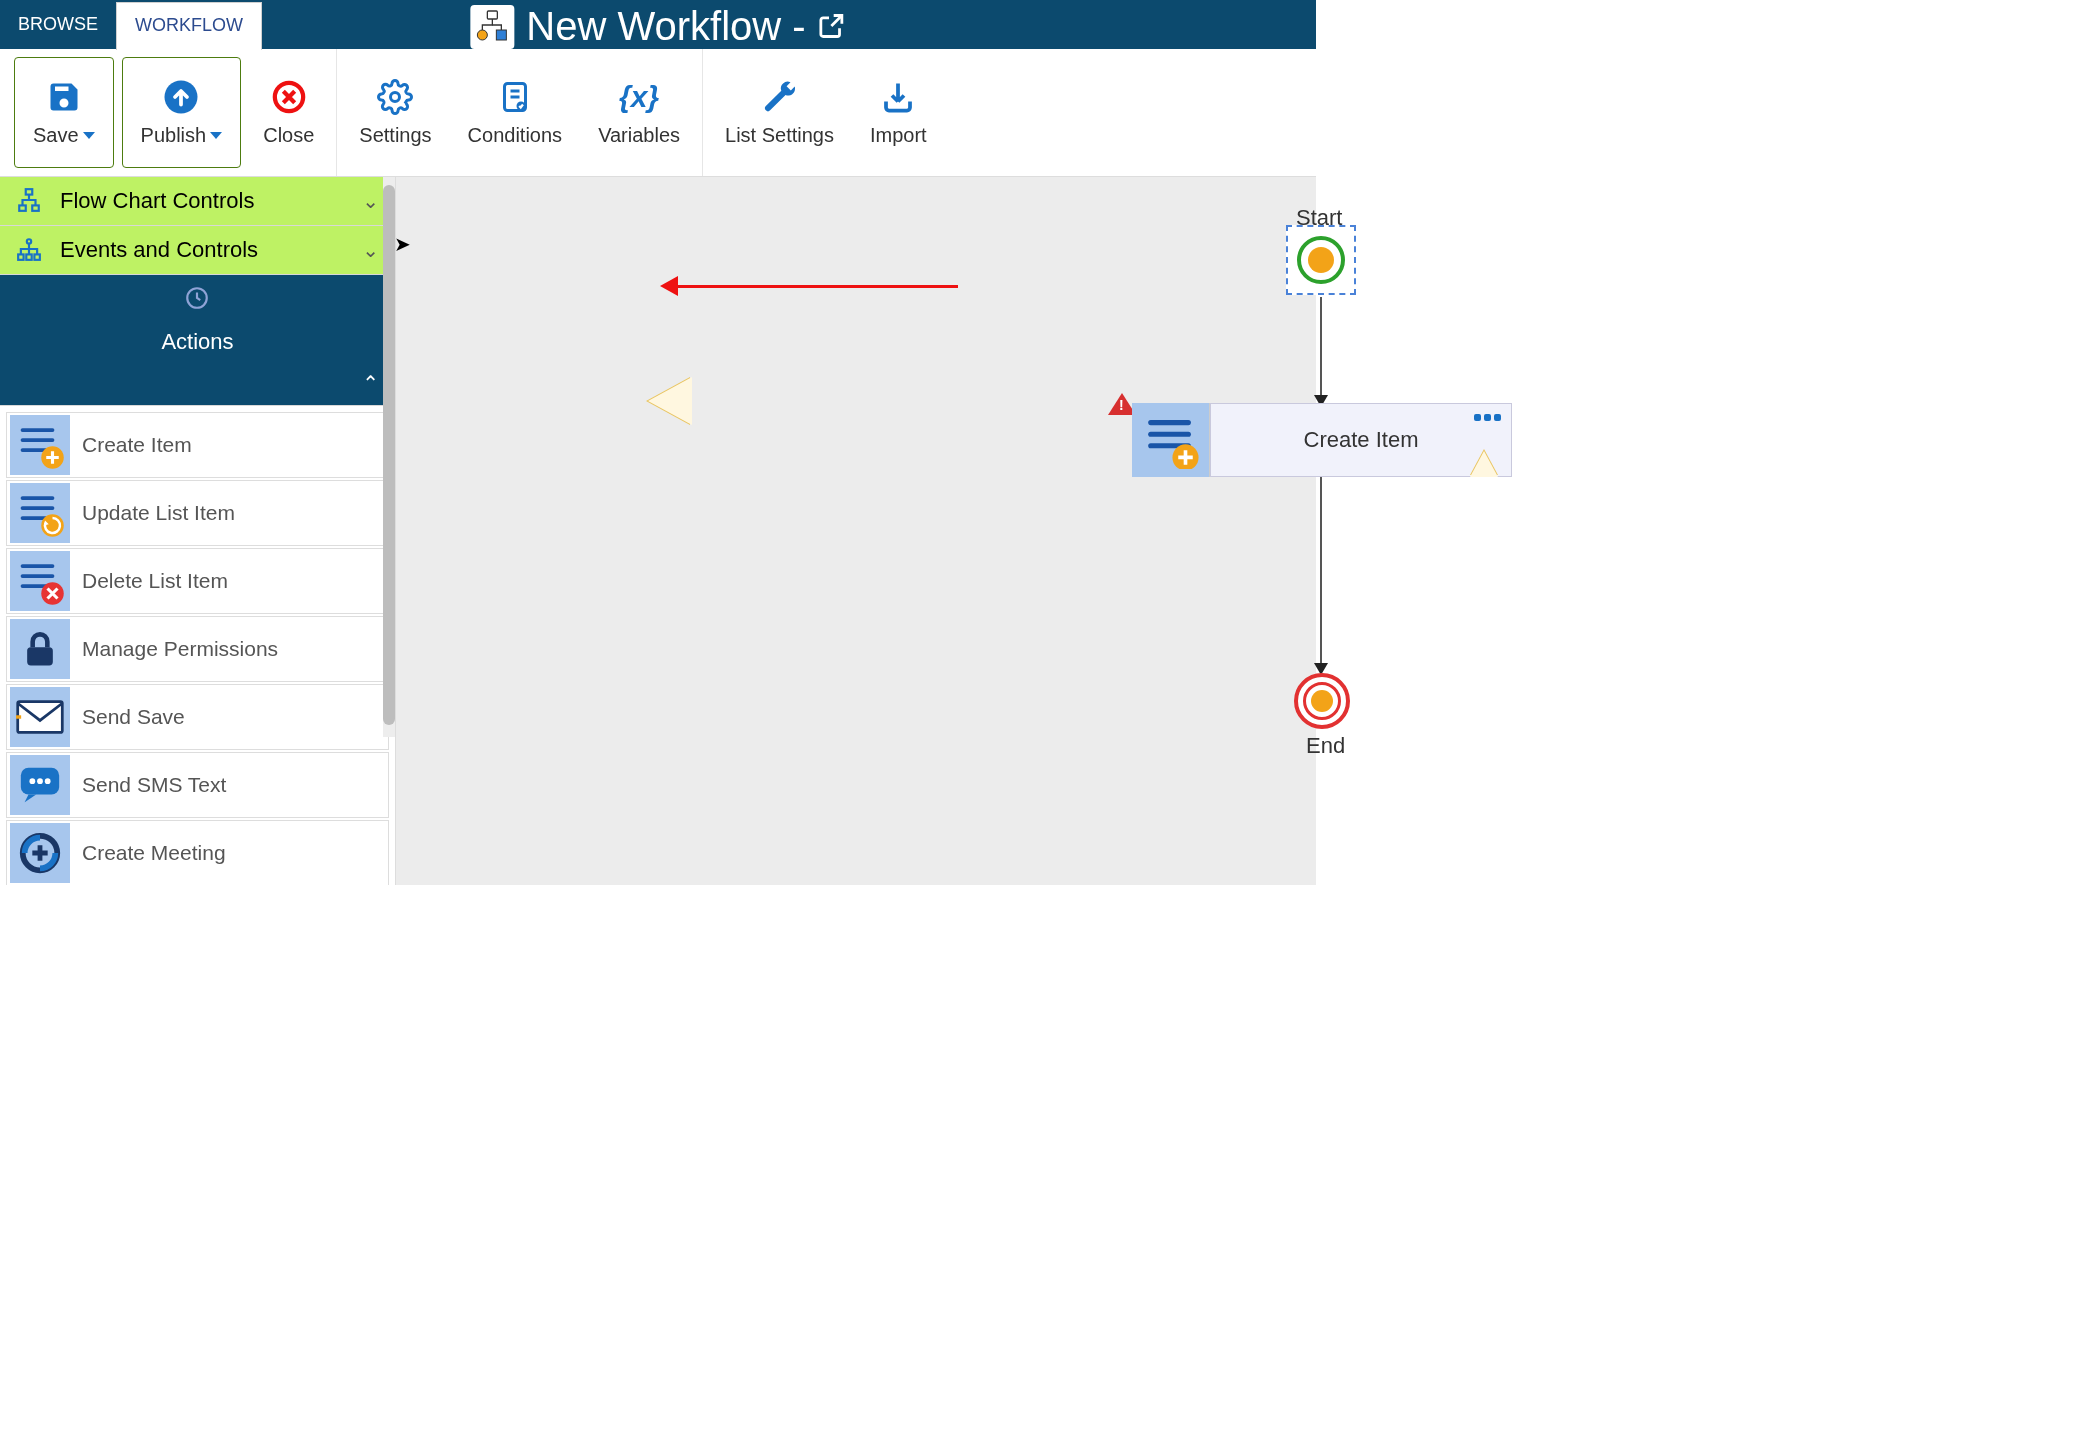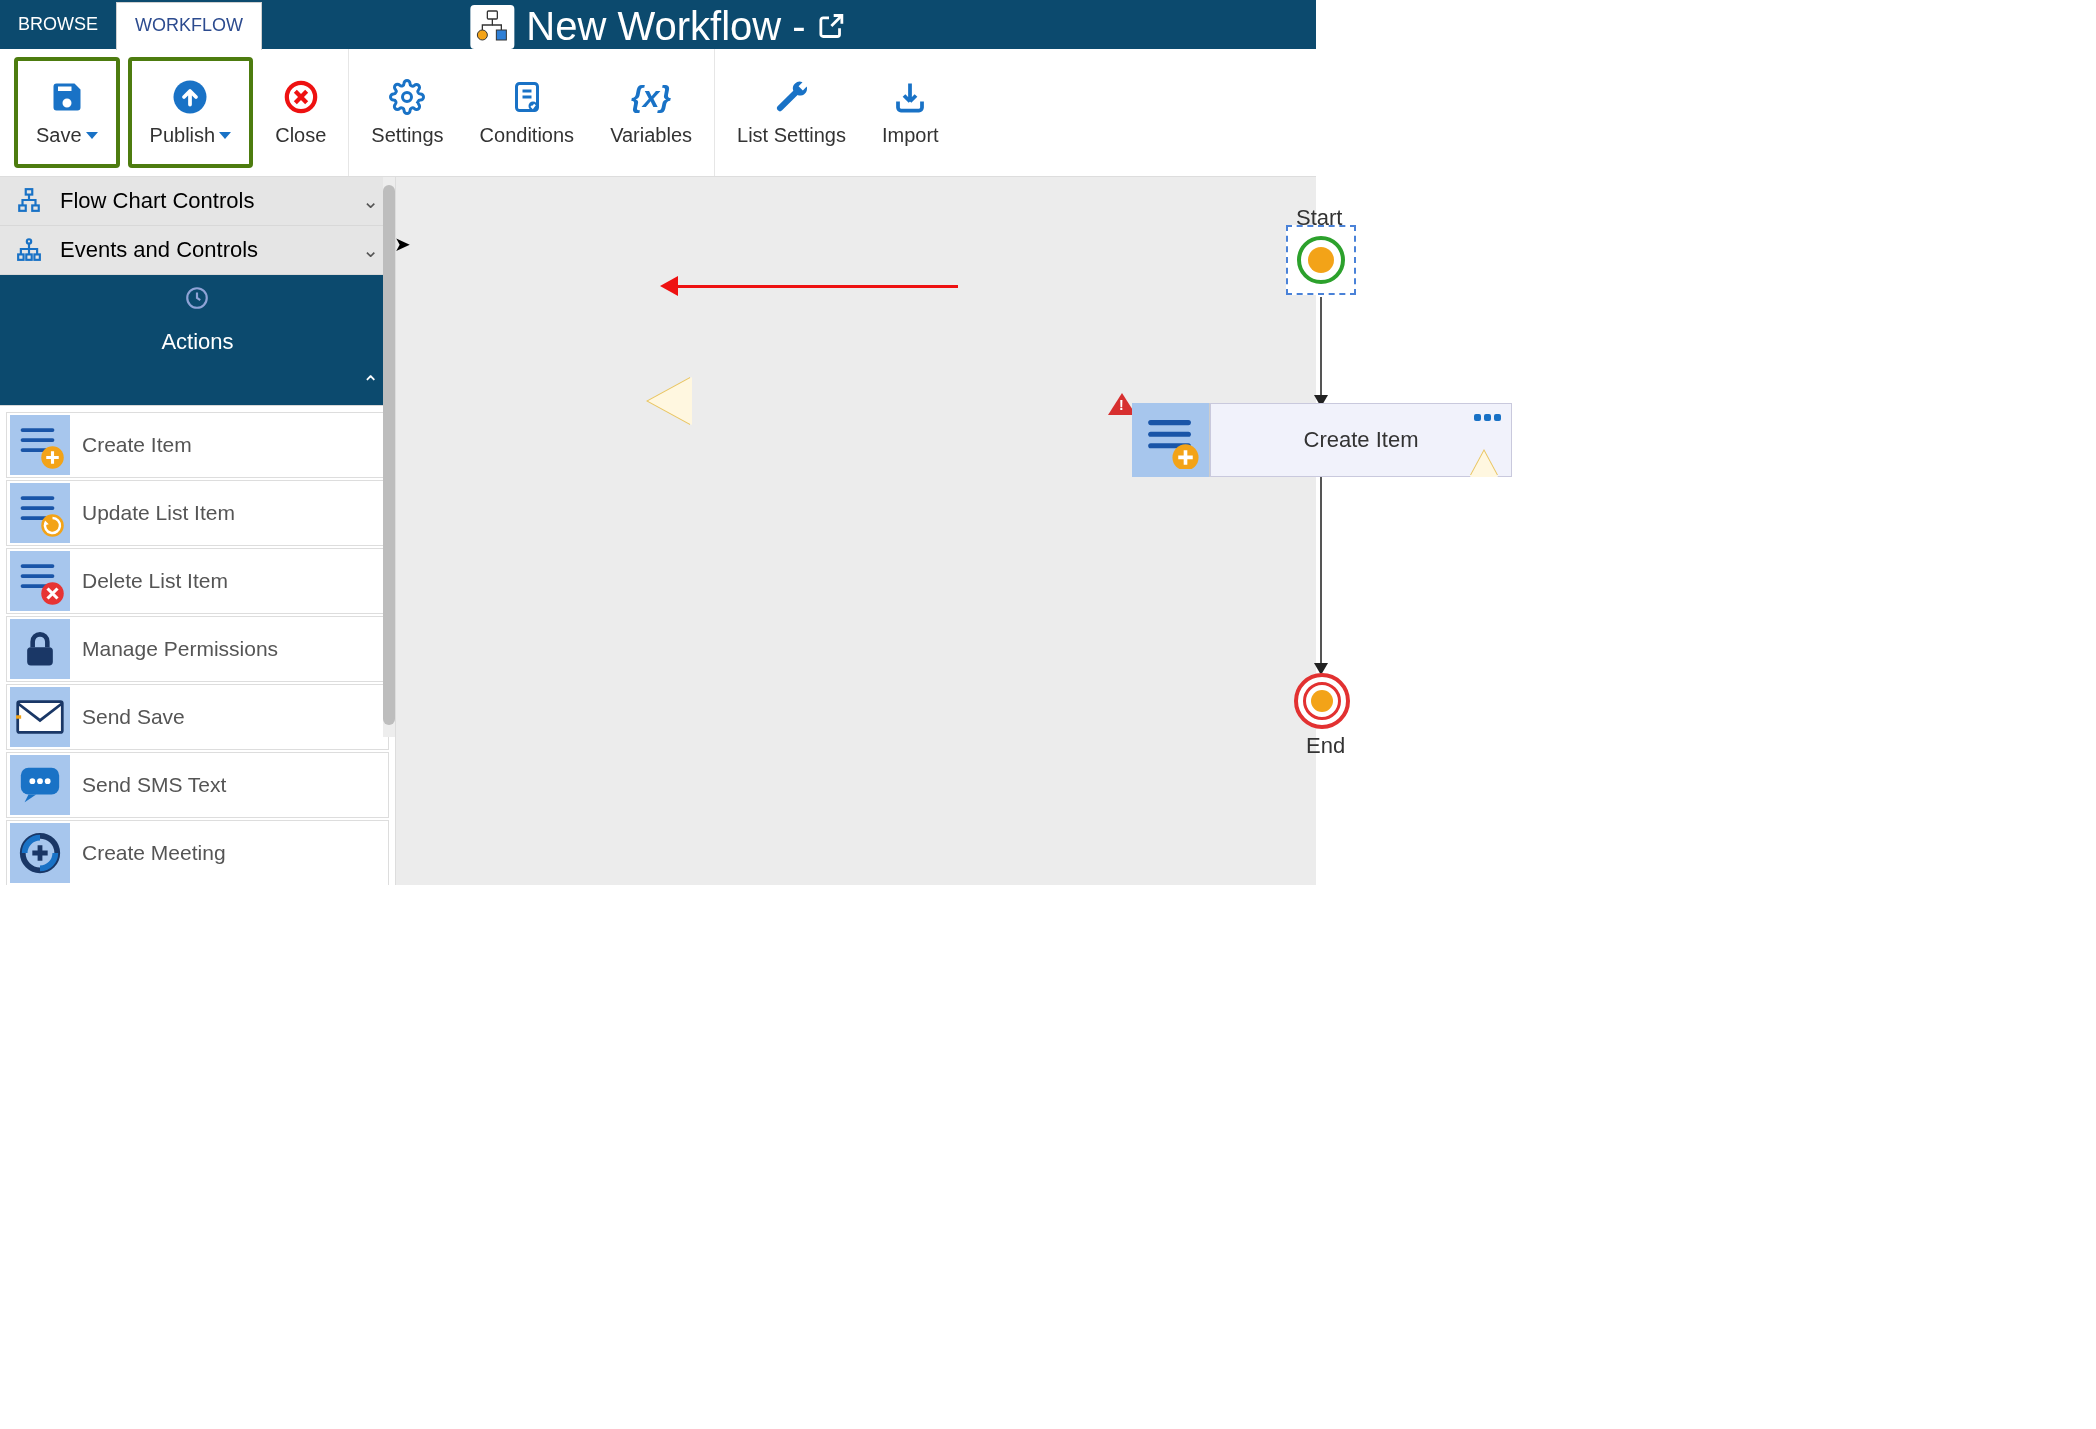--- a/index.html
+++ b/index.html
@@ -79,21 +79,21 @@
     align-items: center;
     justify-content: center;
     gap: 8px;
     padding: 8px 18px;
     cursor: pointer;
     color: #333;
     font-size: 20px;
     min-width: 80px;
     border-radius: 4px;
   }
-  .ribbon-btn.boxed { border: 4px solid #4d7c0f; margin: 0 4px; }
+  .ribbon-btn.boxed { border: 1px solid #4d7c0f; margin: 0 4px; }
   .ribbon-ico { width: 38px; height: 38px; display: flex; align-items: center; justify-content: center; }
   .ribbon-label { display: flex; align-items: center; gap: 4px; }
   .caret-down { width: 0; height: 0; border-left: 6px solid transparent; border-right: 6px solid transparent; border-top: 7px solid #1972c6; }
 
   
   .body-row { display: flex; height: calc(100% - 189px); position: relative; }
 
   
   .sidebar {
     width: 396px;
@@ -102,21 +102,21 @@
     overflow-y: hidden;
     position: relative;
   }
   .section-hdr {
     display: flex;
     align-items: center;
     gap: 16px;
     padding: 10px 16px;
     font-size: 22px;
     cursor: pointer;
-    background: #e5e5e5;
+    background: #bef264;
     border-bottom: 1px solid #d8d8d8;
     position: relative;
   }
   .section-hdr .hdr-ico { width: 28px; height: 28px; }
   .section-hdr .chev { margin-left: auto; font-size: 20px; color: #555; }
   .section-hdr.active {
     background: #0c4a6e;
     color: #fff;
     flex-direction: column;
   }

